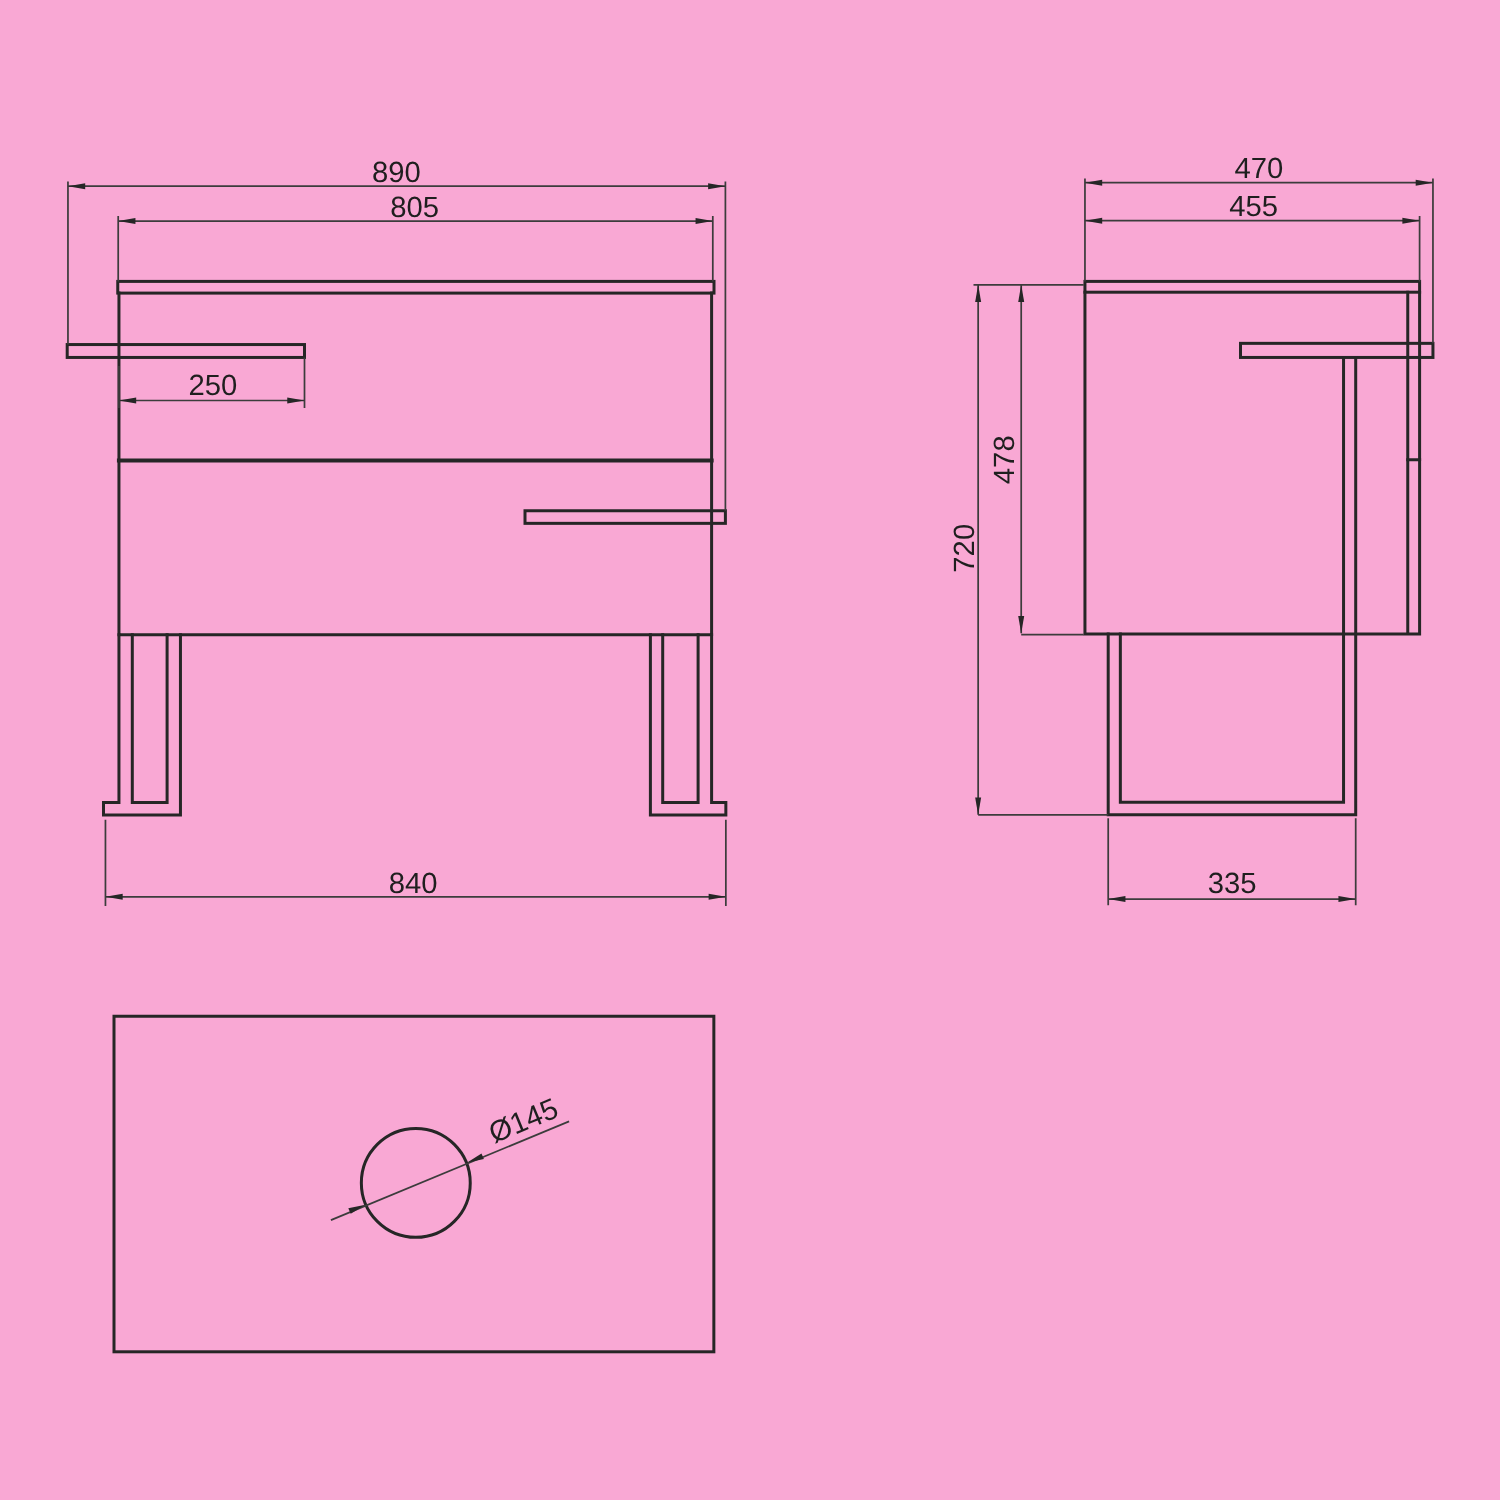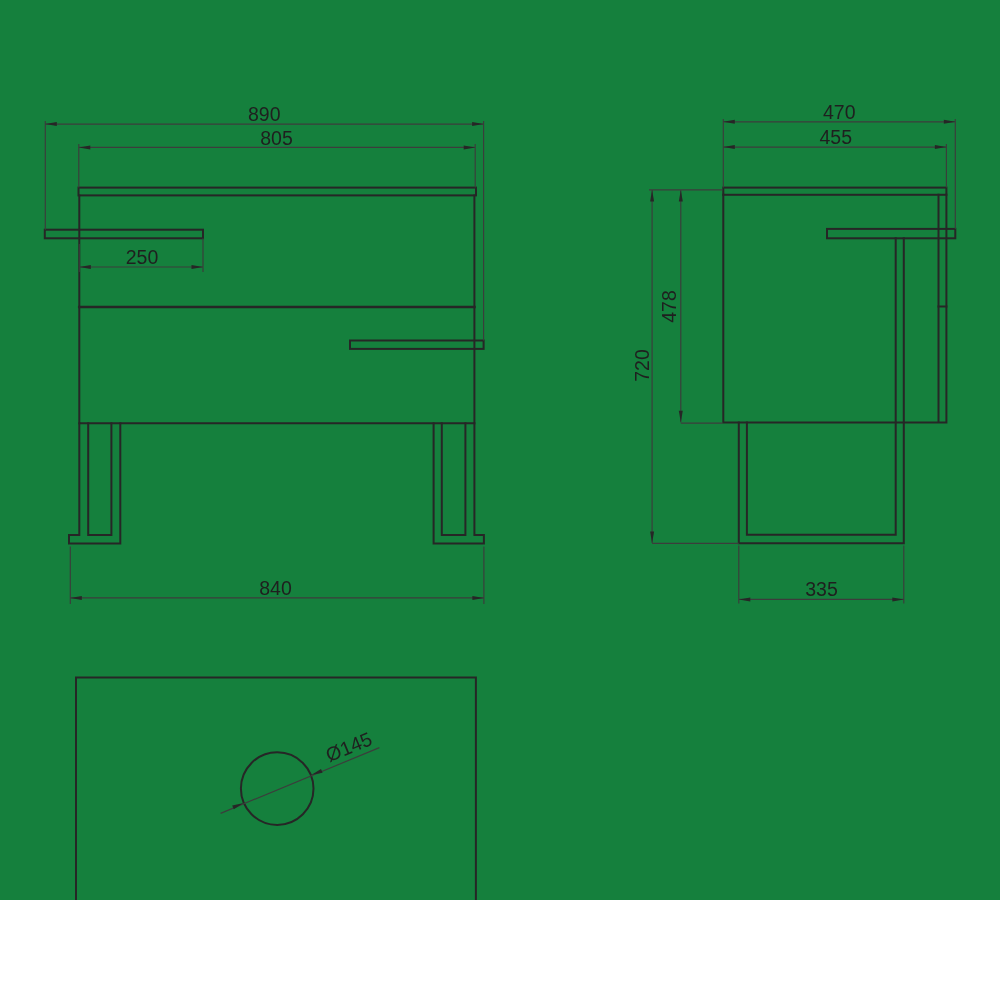--- a/index.html
+++ b/index.html
@@ -1,16 +1,16 @@
 <!DOCTYPE html>
 <html><head>
 <meta charset="utf-8">
 <style>
   html,body{margin:0;padding:0;background:#ffffff;}
-  .page{width:1000px;height:900px;position:relative;background:#15803d;}
+  .page{width:1000px;height:1000px;position:relative;background:#f9a8d4;}
   svg{position:absolute;top:0;left:0;}
   text{font-family:"Liberation Sans",sans-serif;fill:#1f1f1f;font-size:19.5px;-webkit-font-smoothing:antialiased;}
 </style>
 </head>
 <body>
 <div class="page">
 <svg width="1000" height="1000" viewBox="0 0 1000 1000">
 <defs></defs>
 <g fill="none" stroke="#262626" stroke-width="2" stroke-linecap="square">
 

